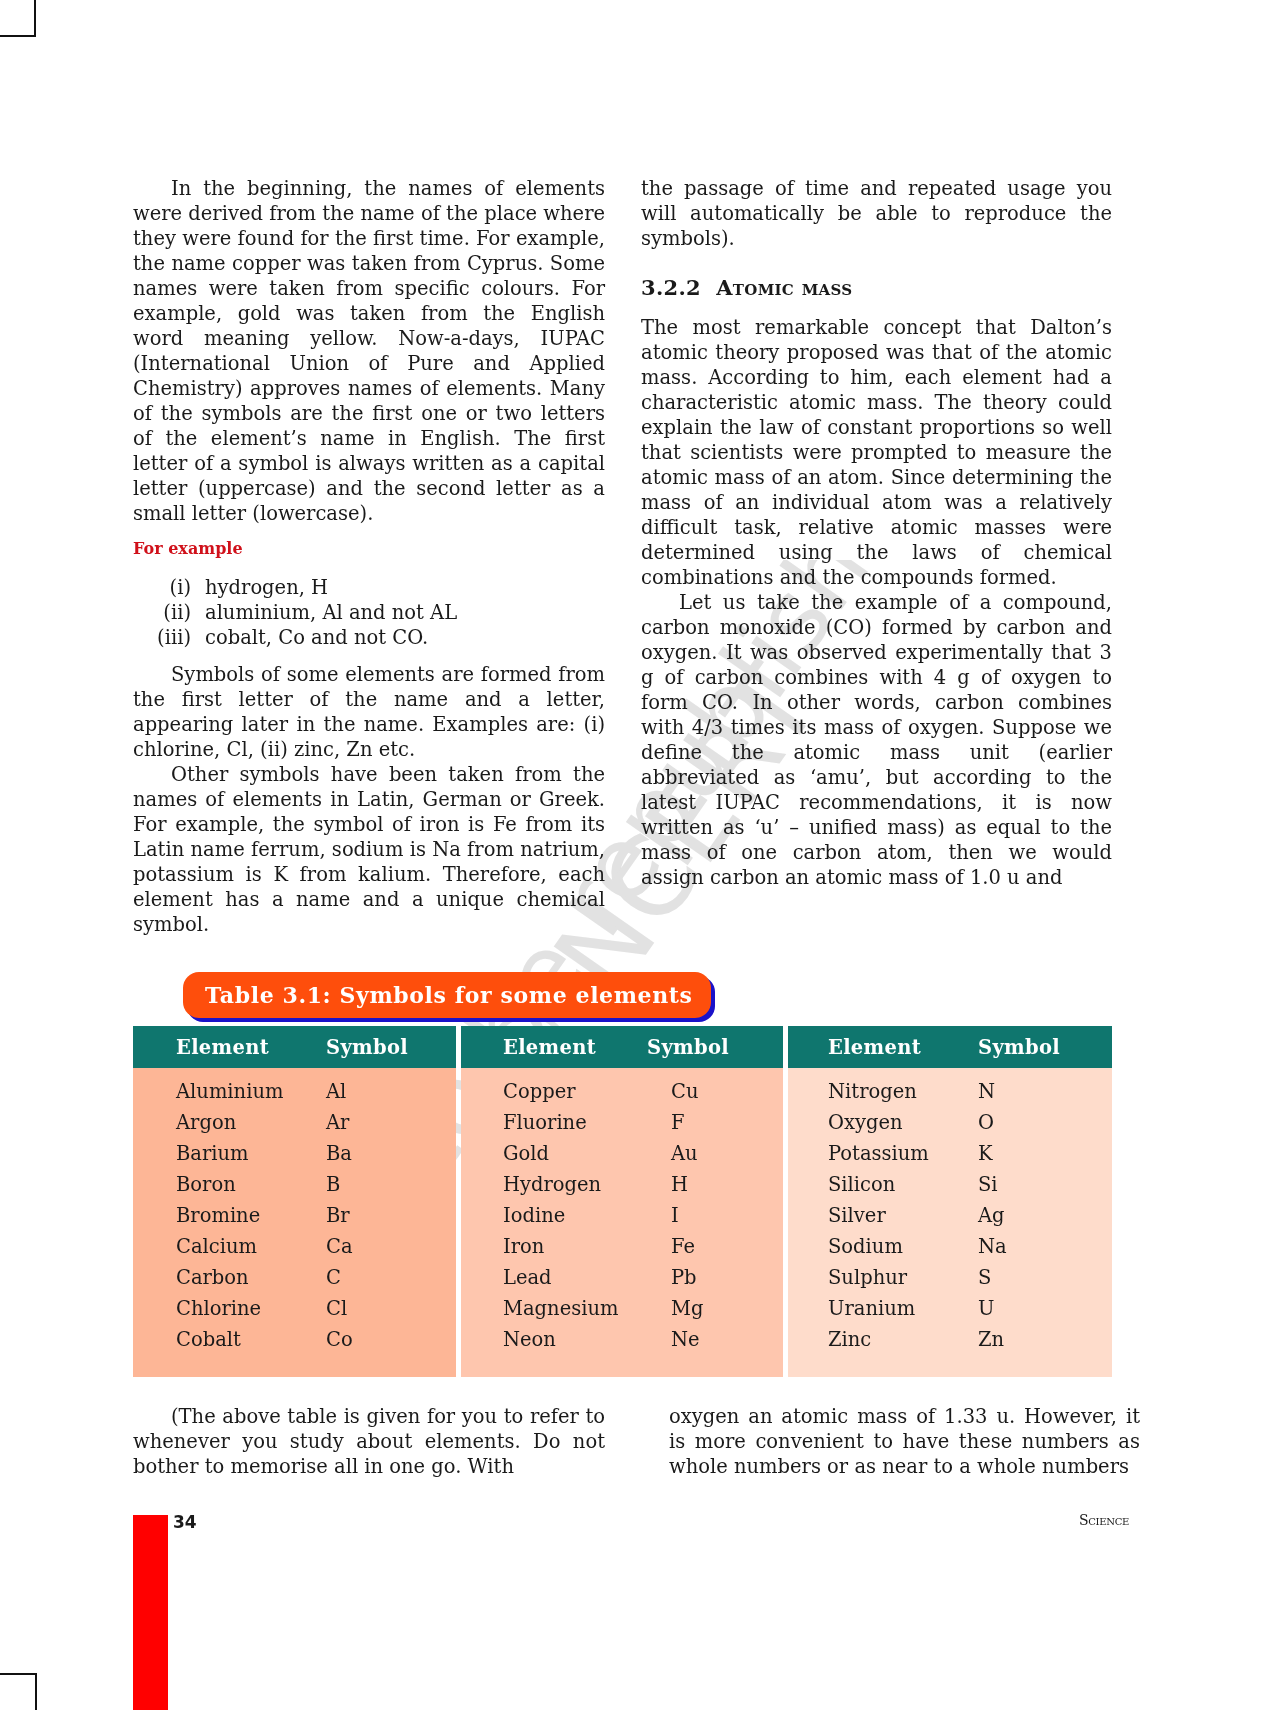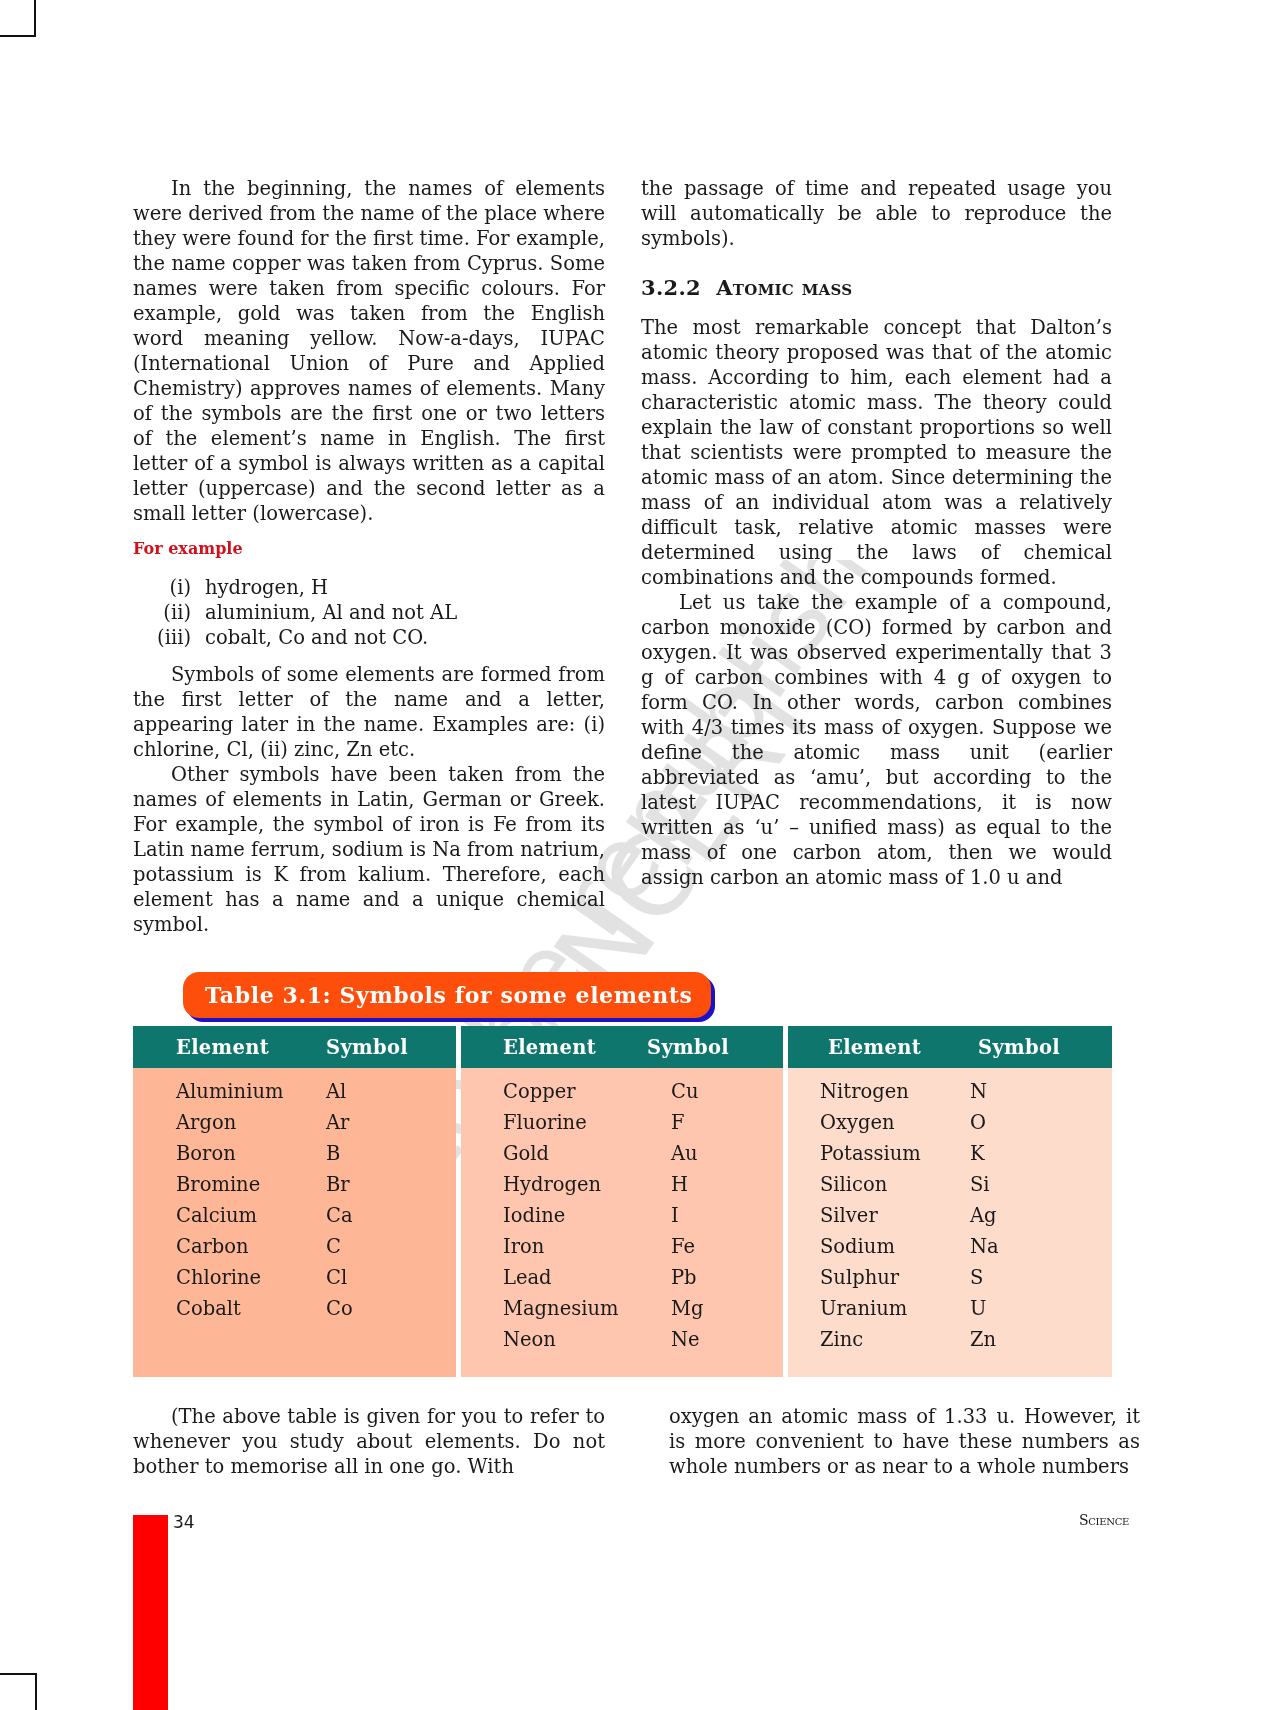--- a/index.html
+++ b/index.html
@@ -45,29 +45,29 @@
   .row { display:flex; height:31px; align-items:center; font-size:19.5px; }
   .row span { display:block; }
 
   .g1 .c-el { width:150px; padding-left:43px; box-sizing:content-box; }
   .g1 .c-sym { padding-left:0; }
   .g1 .ghead .c-el { width:150px; padding-left:43px; }
   .g1 .ghead .c-sym { margin-left:0; }
 
   .g2 .c-el { width:168px; padding-left:42px; box-sizing:content-box; }
   .g2 .ghead .c-el { width:144px; padding-left:42px; }
-  .g3 .c-el { width:150px; padding-left:32px; box-sizing:content-box; }
+  .g3 .c-el { width:150px; padding-left:40px; box-sizing:content-box; }
   .g3 .ghead .c-el { width:150px; padding-left:40px; }
 
   .col-bottom-left { position:absolute; left:133px; top:1404px; width:472px; font-size:19.5px; line-height:25px; }
   .col-bottom-right { position:absolute; left:669px; top:1404px; width:471px; font-size:19.5px; line-height:25px; }
   .col-bottom-left p, .col-bottom-right p { margin:0; text-align:justify; text-align-last:left; }
 
   .red-bar { position:absolute; left:133px; top:1515px; width:35px; height:195px; background:#ff0000; }
-  .page-num { position:absolute; left:173px; top:1512px; font-family:"DejaVu Sans","Liberation Sans",sans-serif; font-weight:normal; font-size:17px; }
+  .page-num { position:absolute; left:173px; top:1512px; font-family:"DejaVu Sans","Liberation Sans",sans-serif; font-weight:bold; font-size:17px; }
   .running-head { position:absolute; right:146px; top:1512px; font-size:14px; font-variant:small-caps; letter-spacing:-0.3px; }
 </style>
 </head>
 <body>
 
 <div class="crop-tl"></div>
 <div class="crop-bl"></div>
 
 <svg class="watermark" viewBox="0 0 700 820" xmlns="http://www.w3.org/2000/svg">
   <g fill="#d9d9d9" font-family="DejaVu Sans, sans-serif" opacity="0.75">
@@ -119,20 +119,24 @@
     <div class="rows">
       <div class="row">
           <span class="c-el">Aluminium</span>
           <span class="c-sym">Al</span>
         </div>
       <div class="row">
           <span class="c-el">Argon</span>
           <span class="c-sym">Ar</span>
         </div>
       <div class="row">
+          <span class="c-el">Barium</span>
+          <span class="c-sym">Ba</span>
+        </div>
+      <div class="row">
           <span class="c-el">Boron</span>
           <span class="c-sym">B</span>
         </div>
       <div class="row">
           <span class="c-el">Bromine</span>
           <span class="c-sym">Br</span>
         </div>
       <div class="row">
           <span class="c-el">Calcium</span>
           <span class="c-sym">Ca</span>

